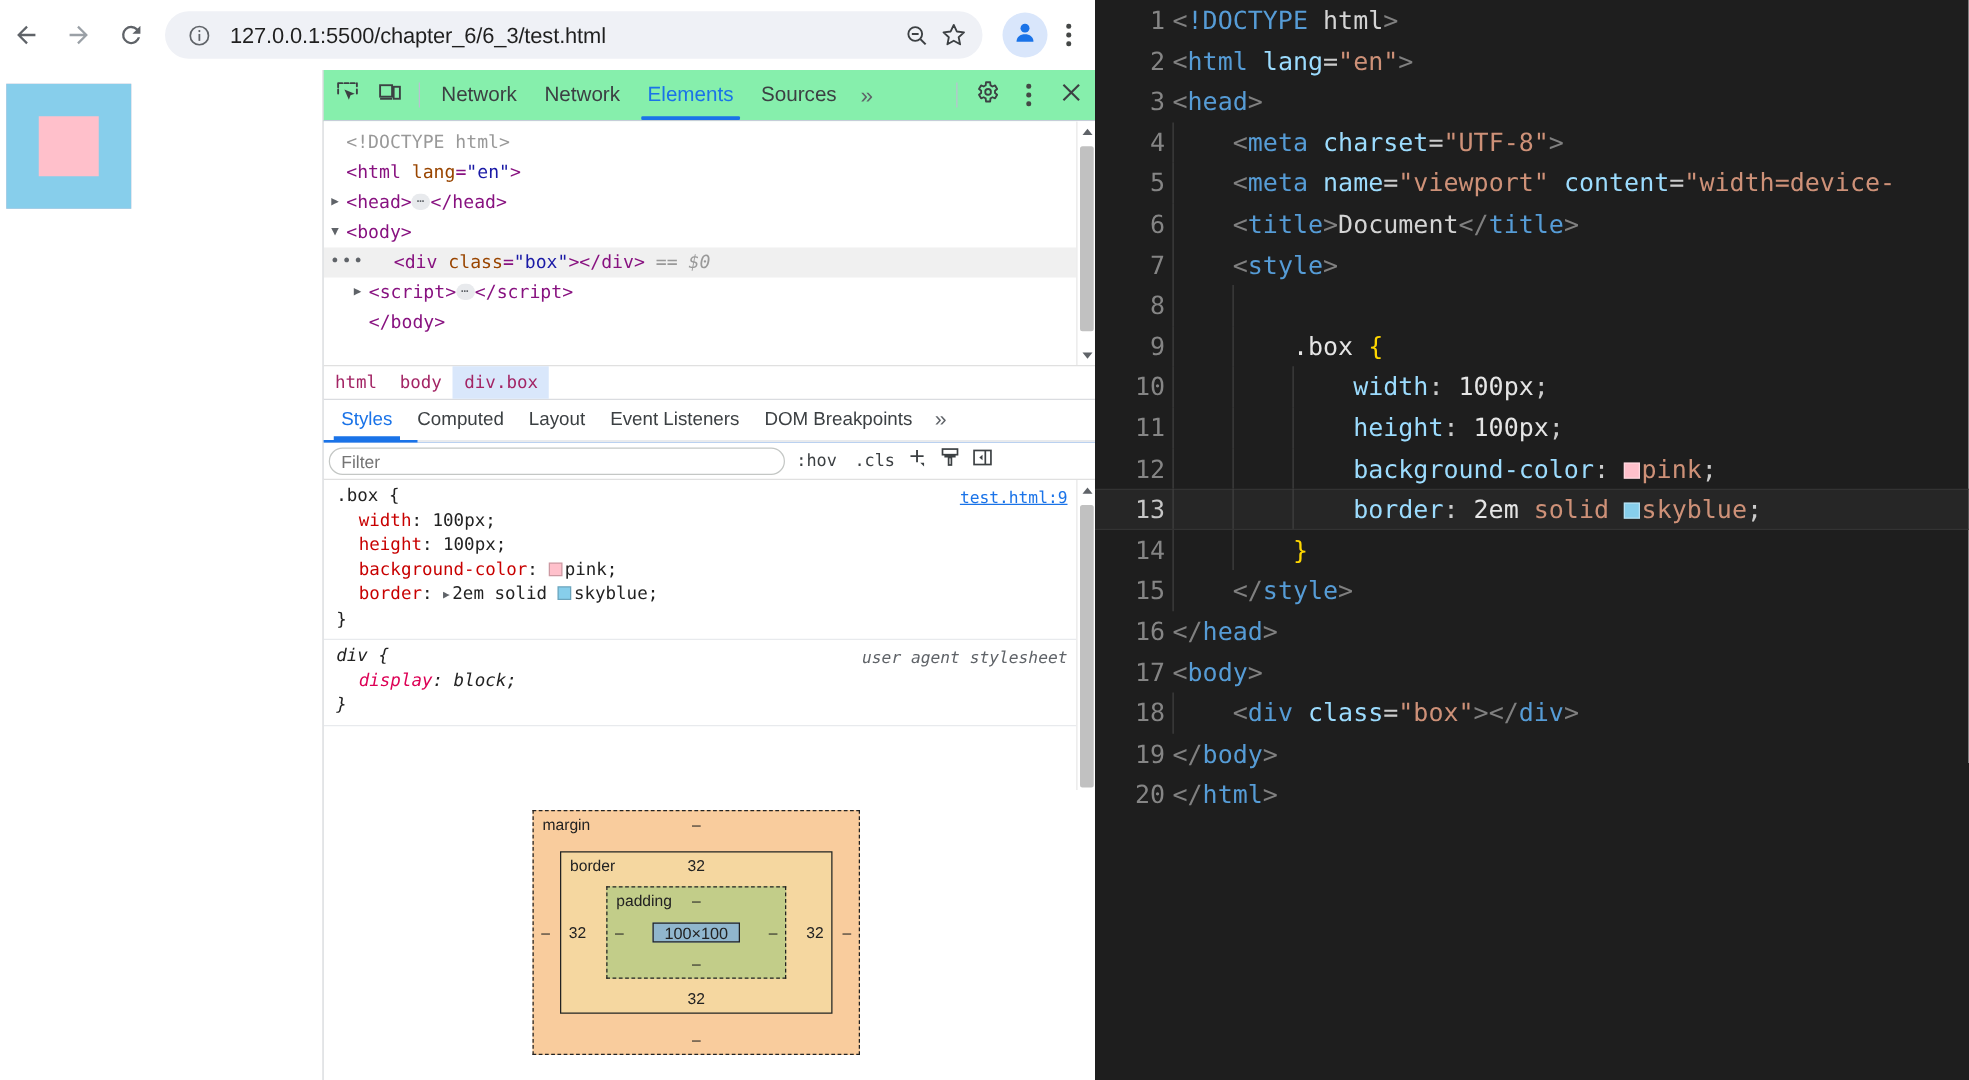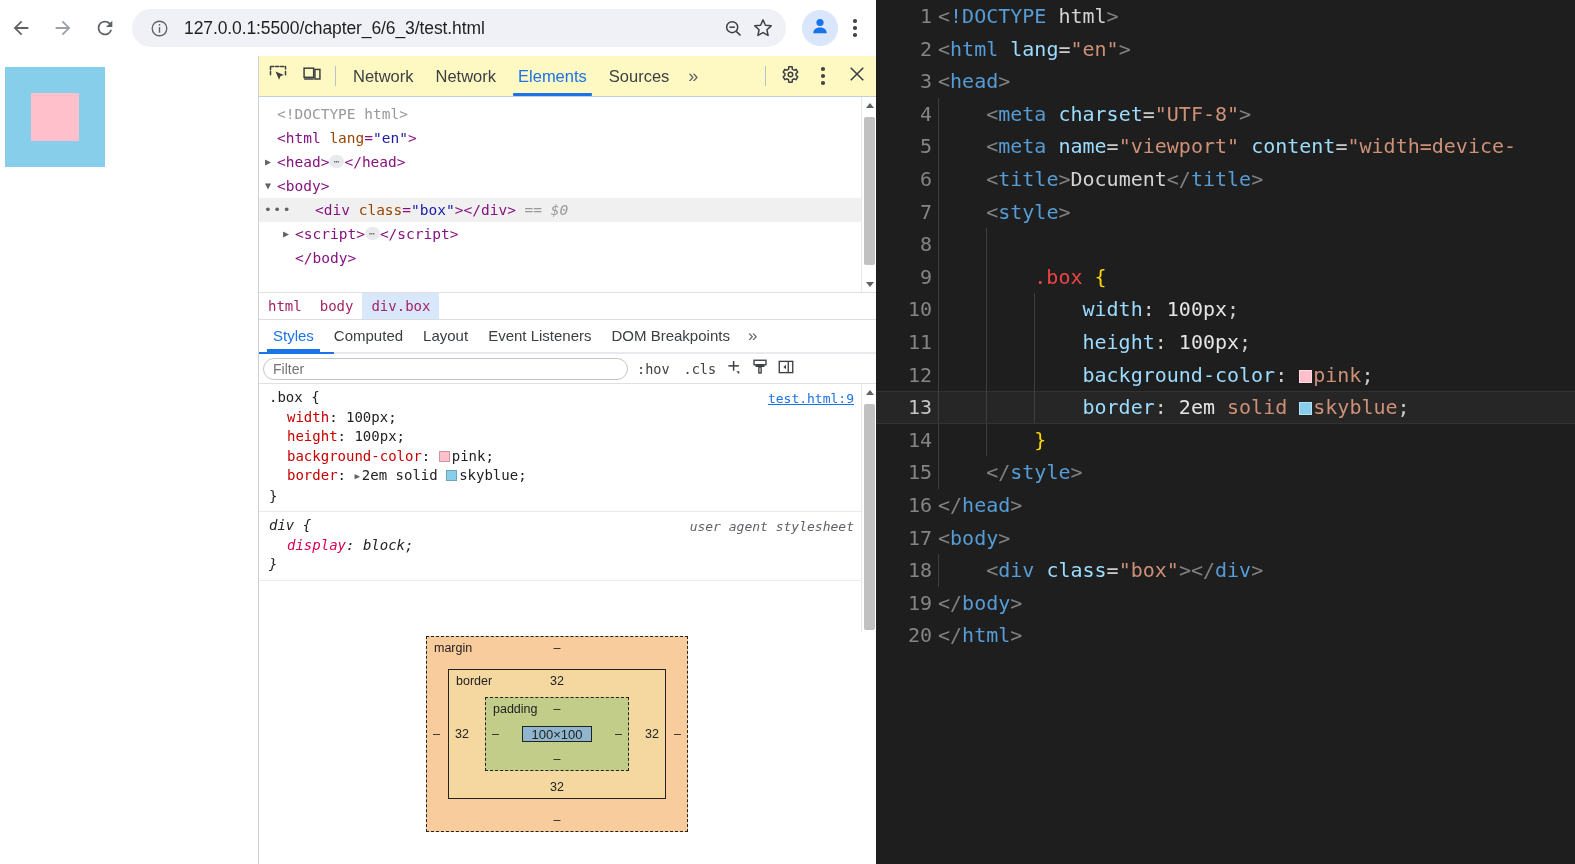--- a/index.html
+++ b/index.html
@@ -37,21 +37,21 @@
   #renderbox {
     position:absolute; left:5px; top:11px;
     width:100px; height:100px;
     background:#ffc0cb;
     border:26px solid #87ceeb;
   }
 
   
   #devtools { position:absolute; left:258px; top:56px; width:618px; height:808px; background:#fff; border-left:1px solid #cdd0d4; }
 
-  #dt-toolbar { height:41px; background:#fef9c3; display:flex; align-items:center; padding:0 2px; border-bottom:1px solid #c6cdd8; }
+  #dt-toolbar { height:41px; background:#86efac; display:flex; align-items:center; padding:0 2px; border-bottom:1px solid #c6cdd8; }
   .dt-iconbtn { width:34px; height:32px; display:flex; align-items:center; justify-content:center; flex:0 0 auto; }
   .dt-sep { width:1px; height:20px; background:#b9c2d0; margin:0 6px; flex:0 0 auto; }
   .dt-tab {
     font-size:16.5px; color:#3c4043; padding:0 11px; height:39px; line-height:39px; flex:0 0 auto;
     position:relative; white-space:nowrap;
   }
   .dt-tab.active { color:#1a73e8; }
   .dt-tab.active::after { content:""; position:absolute; left:6px; right:6px; bottom:0; height:3px; background:#1a73e8; border-radius:1px; }
   .dt-chev { font-size:18px; color:#5f6368; padding:0 8px; flex:0 0 auto; }
   #dt-tb-spacer { flex:1 1 auto; }
@@ -124,21 +124,21 @@
   .prop { color:#c80000; padding-left:18px; }
   .pval { color:#222; }
   .ua-rule .sel-name, .ua-rule .prop, .ua-rule .pval { font-style:italic; }
   .ua-rule .prop { color:#d05; }
   .swatch { display:inline-block; width:11px; height:11px; border:1px solid #0003; vertical-align:-1px; margin-right:2px; }
   .expander { display:inline-block; color:#5f6368; font-size:9px; vertical-align:1px; margin-right:2px; }
 
   
   #boxmodelwrap { position:relative; height:235px; background:#fff; }
   #boxmodel {
-    position:absolute; left:167px; top:4px; width:262px; height:196px;
+    position:absolute; left:167px; top:16px; width:262px; height:196px;
     background:#f9cc9d; border:1px dashed #222;
     font-family:"Liberation Sans",sans-serif; font-size:12.5px; color:#222;
   }
   .bmlabel { position:absolute; left:7px; top:4px; font-size:12.5px; color:#222; }
   .bm-t { position:absolute; left:0; right:0; text-align:center; }
   .bm-b { position:absolute; left:0; right:0; text-align:center; }
   .bm-l { position:absolute; top:50%; transform:translateY(-50%); }
   .bm-r { position:absolute; top:50%; transform:translateY(-50%); }
   #bm-border {
     position:absolute; left:21px; top:32px; right:21px; bottom:32px;
@@ -168,21 +168,21 @@
   .eline.hl::before { top:0; } .eline.hl::after { bottom:0; }
   .lnum { position:absolute; left:0; width:56px; text-align:right; color:#858585; }
   .lnum.cur { color:#c6c6c6; }
   .ecode { position:absolute; left:62px; top:0; }
   .ind { position:absolute; top:0; bottom:0; width:1px; background:#404040; }
   .c-tag { color:#569cd6; }
   .c-brack { color:#808080; }
   .c-attr { color:#9cdcfe; }
   .c-str { color:#ce9178; }
   .c-txt { color:#d4d4d4; }
-  .c-sel { color:#ef4444; }
+  .c-sel { color:#e5e5e5; }
   .c-prop { color:#9cdcfe; }
   .c-num { color:#e5e5e5; }
   .c-brace { color:#ffd700; }
   .c-plain { color:#cccccc; }
   .esw { display:inline-block; width:13px; height:13px; border:1px solid #ffffff66; vertical-align:-1px; margin-right:1px; }
 </style>
 </head>
 <body>
 
 <div id="browser">

